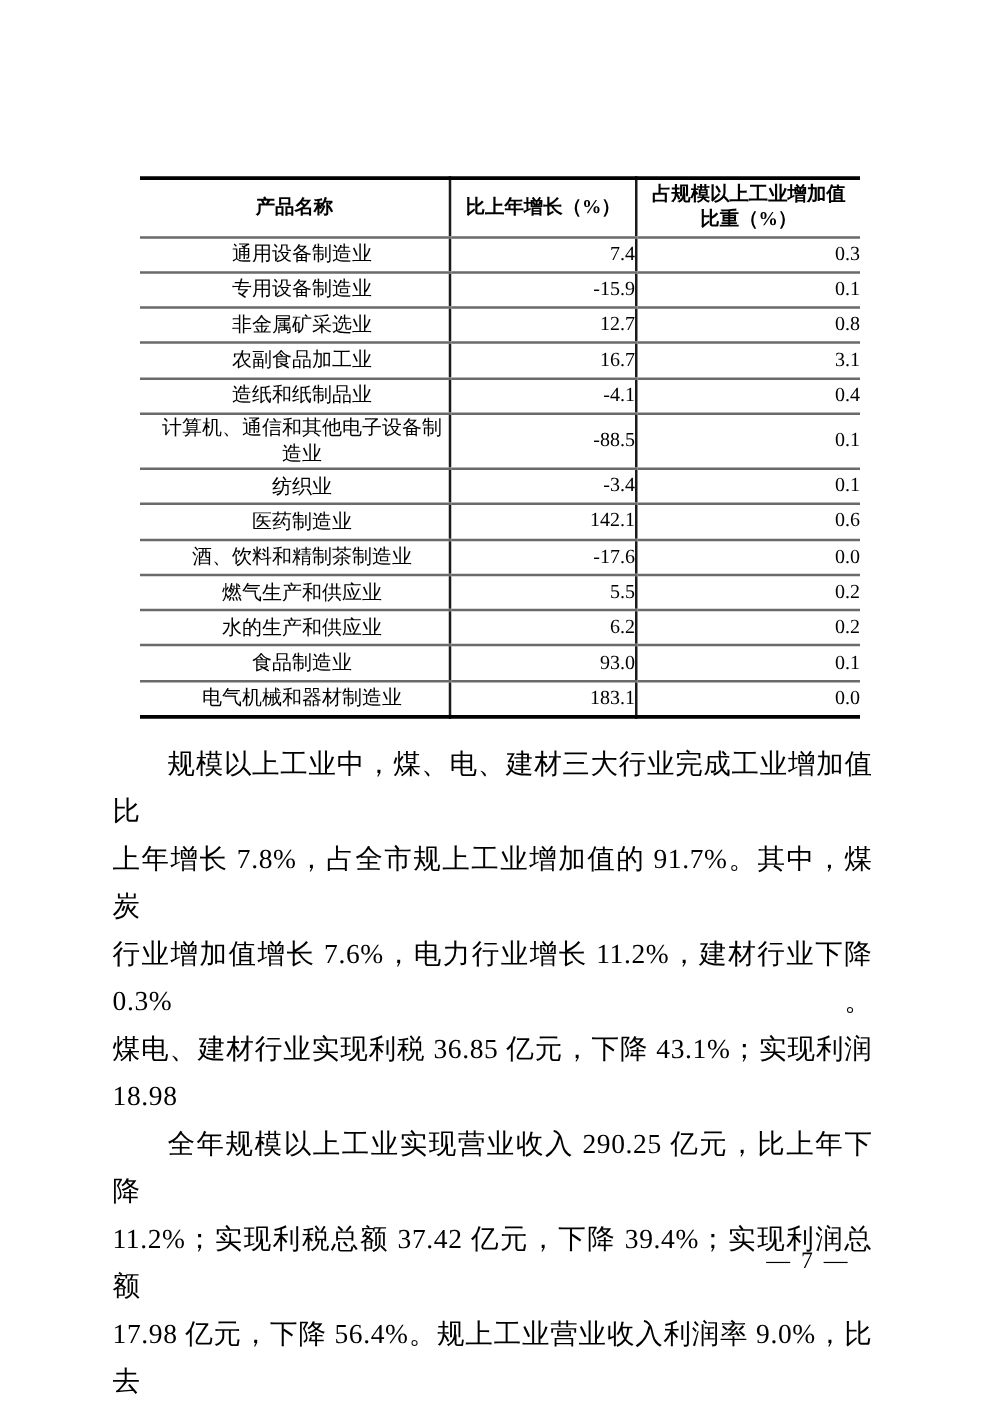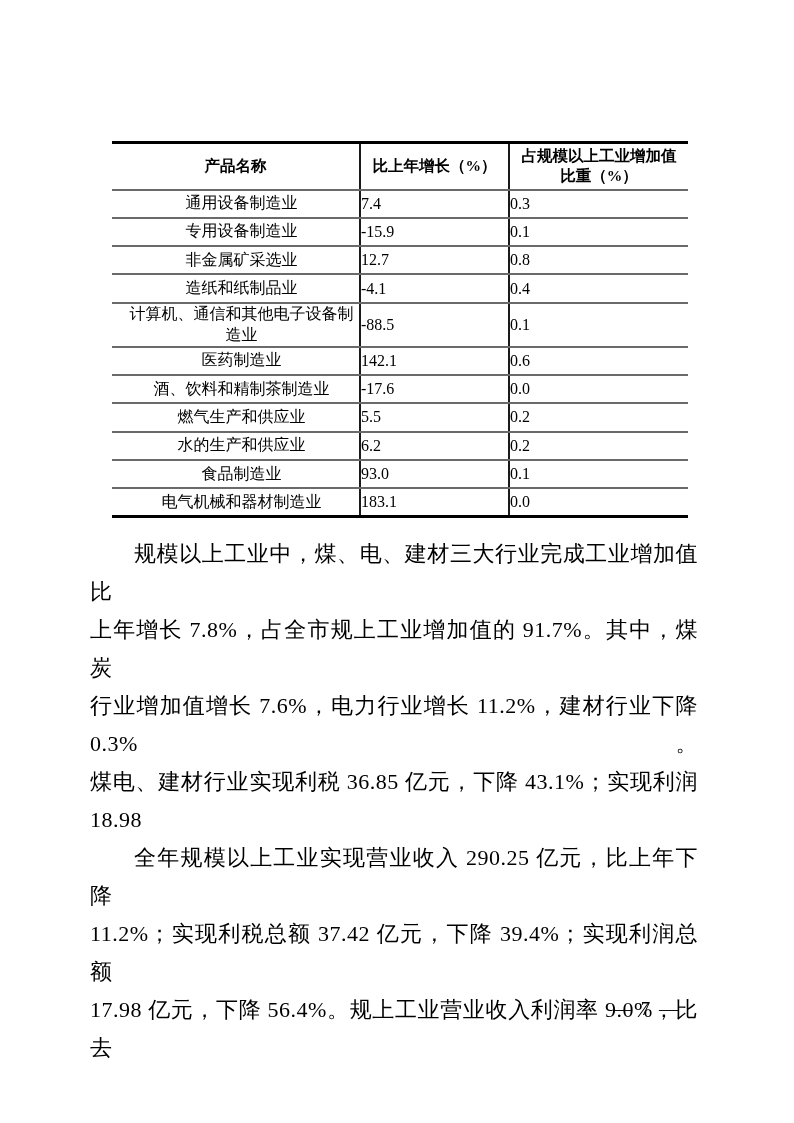--- a/index.html
+++ b/index.html
@@ -36,21 +36,21 @@
   .report-table th {
     height: 47px;
     text-align: center;
     font-weight: bold;
     line-height: 20px;
     font-size: 15.5px;
   }
   .report-table th span { display: block; }
   .report-table td { height: 28.3px; }
   .report-table td.c1 { text-align: center; padding-left: 12px; }
-  .report-table td.c2, .report-table td.c3 { text-align: left; }
+  .report-table td.c2, .report-table td.c3 { text-align: right; }
 
   
   .body-text {
     width: 608px;
     margin: 17px 0 0 90px;
     font-size: 22px;
     line-height: 38px;
     letter-spacing: 0.5px;
   }
   .line { text-align: justify; text-align-last: justify; }
@@ -97,27 +97,37 @@
         <td class="c1">专用设备制造业</td>
         <td class="c2">-15.9</td>
         <td class="c3">0.1</td>
       </tr>
       <tr>
         <td class="c1">非金属矿采选业</td>
         <td class="c2">12.7</td>
         <td class="c3">0.8</td>
       </tr>
       <tr>
+        <td class="c1">农副食品加工业</td>
+        <td class="c2">16.7</td>
+        <td class="c3">3.1</td>
+      </tr>
+      <tr>
         <td class="c1">造纸和纸制品业</td>
         <td class="c2">-4.1</td>
         <td class="c3">0.4</td>
       </tr>
       <tr>
         <td class="c1">计算机、通信和其他电子设备制造业</td>
         <td class="c2">-88.5</td>
+        <td class="c3">0.1</td>
+      </tr>
+      <tr>
+        <td class="c1">纺织业</td>
+        <td class="c2">-3.4</td>
         <td class="c3">0.1</td>
       </tr>
       <tr>
         <td class="c1">医药制造业</td>
         <td class="c2">142.1</td>
         <td class="c3">0.6</td>
       </tr>
       <tr>
         <td class="c1">酒、饮料和精制茶制造业</td>
         <td class="c2">-17.6</td>

